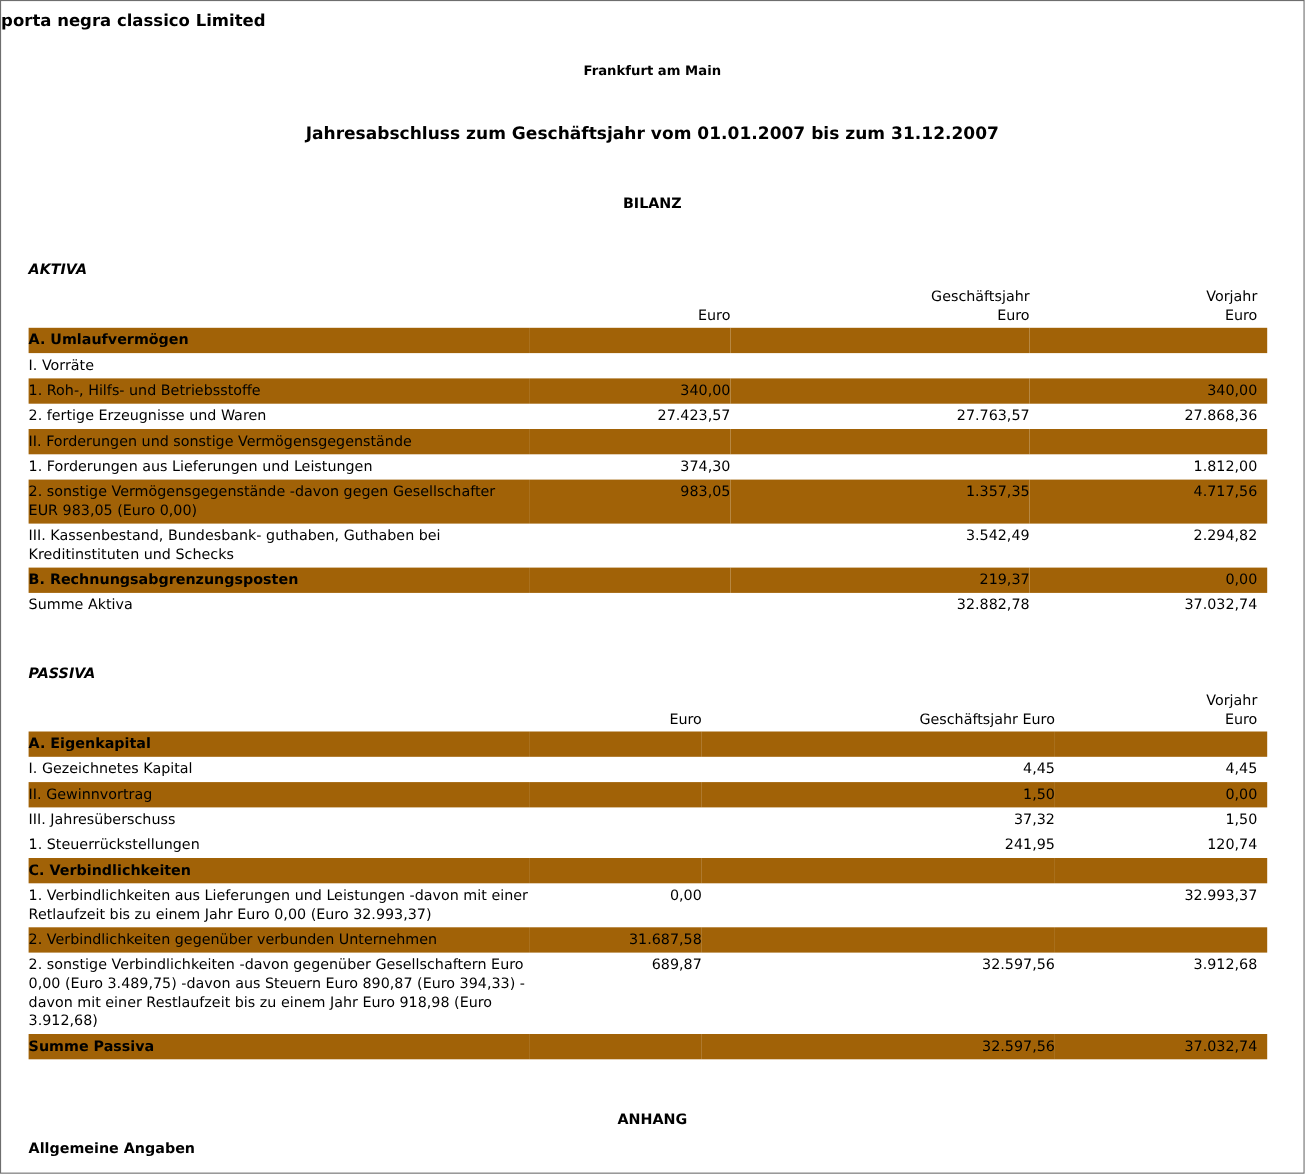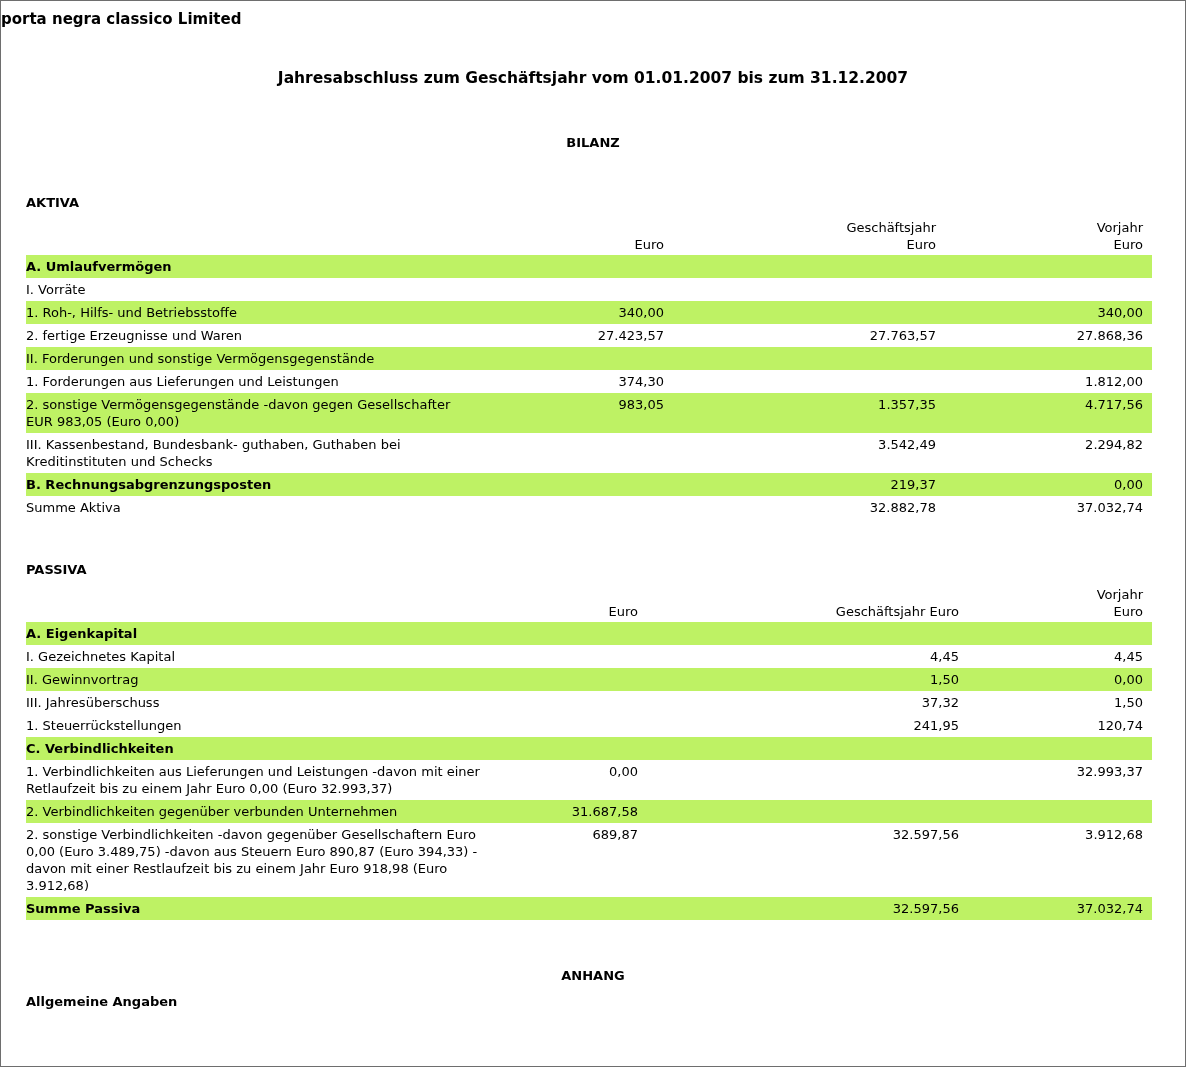--- a/index.html
+++ b/index.html
@@ -11,59 +11,60 @@
     font-family:"DejaVu Sans", sans-serif;
     color:#000000;
     overflow:hidden;
   }
   .page { padding-top:9px; }
 
   .h-company { text-align:left; font-weight:bold; font-size:15px; line-height:19px; }
   .h-city    { text-align:center; font-weight:bold; font-size:12px; line-height:15px; margin-top:28px; }
   .h-title   { text-align:center; font-weight:bold; font-size:15.5px; line-height:19px; margin-top:40px; }
   .h-bilanz  { text-align:center; font-weight:bold; font-size:13px; line-height:16px; margin-top:47px; }
-  .h-section { font-weight:bold; font-size:13px; line-height:16px; margin:44px 0 0 25px; }
+  .h-section { font-weight:bold; font-size:13px; line-height:16px; margin:44px 0 0 25px;font-style:italic; }
   .h-section.passiva { margin-top:43px; }
 
   table.bilanz {
     border-collapse:collapse;
     table-layout:fixed;
     width:1126px;
     margin-left:25px;
   }
   table.bilanz td {
     font-size:13px;
     line-height:17px;
     padding:3px 0;
     vertical-align:top;
     word-wrap:break-word;
   }
   table.bilanz td.num { text-align:right; }
   table.bilanz td:last-child { padding-right:9px; }
-  table.bilanz tr.shaded td { background:#bef264; }
+  table.bilanz tr.shaded td { background:#a16207; }
   table.bilanz td.b { font-weight:bold; }
 
   table.bilanz tr.colhead td {
     background:none;
     font-weight:normal;
     white-space:pre-line;
     vertical-align:bottom;
     padding:8px 0 2px 0;
   }
   table.bilanz tr.colhead td:last-child { padding-right:9px;text-align:right; }
 
   .h-anhang   { text-align:center; font-weight:bold; font-size:13px; line-height:16px; margin-top:48px; }
   .h-allgemein{ font-weight:bold; font-size:13px; line-height:16px; margin:10px 0 0 25px; }
 </style>
 </head>
 <body>
 
 <div class="page">
 
   <div class="h-company">porta negra classico Limited</div>
+  <div class="h-city">Frankfurt am Main</div>
   <div class="h-title">Jahresabschluss zum Geschäftsjahr vom 01.01.2007 bis zum 31.12.2007</div>
   <div class="h-bilanz">BILANZ</div>
 
   <div class="h-section">AKTIVA</div>
 
   <table class="bilanz">
     <colgroup>
       <col style="width:455px">
         <col style="width:183px">
         <col style="width:272px">

